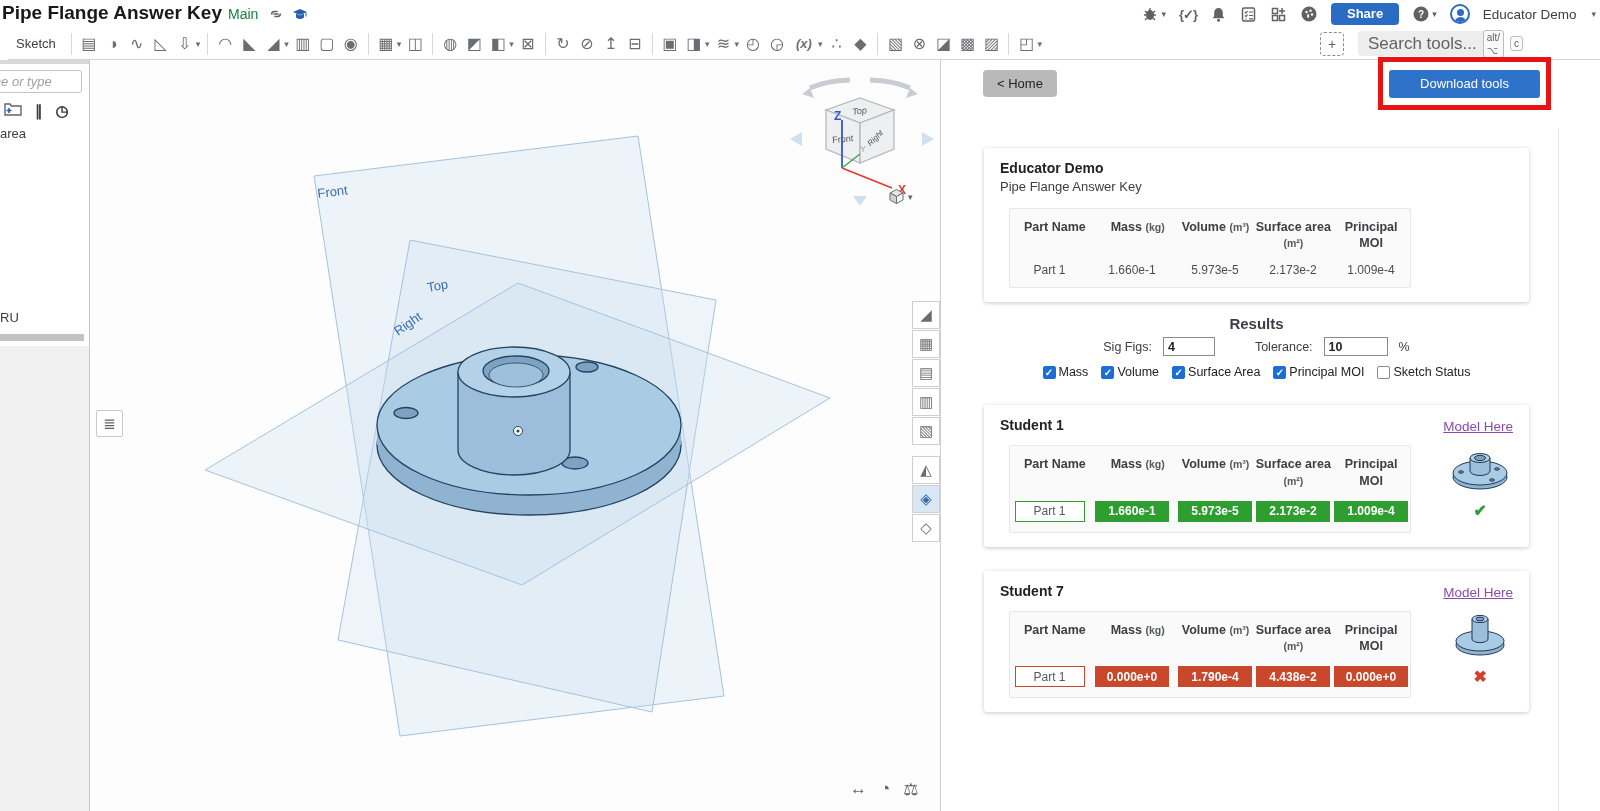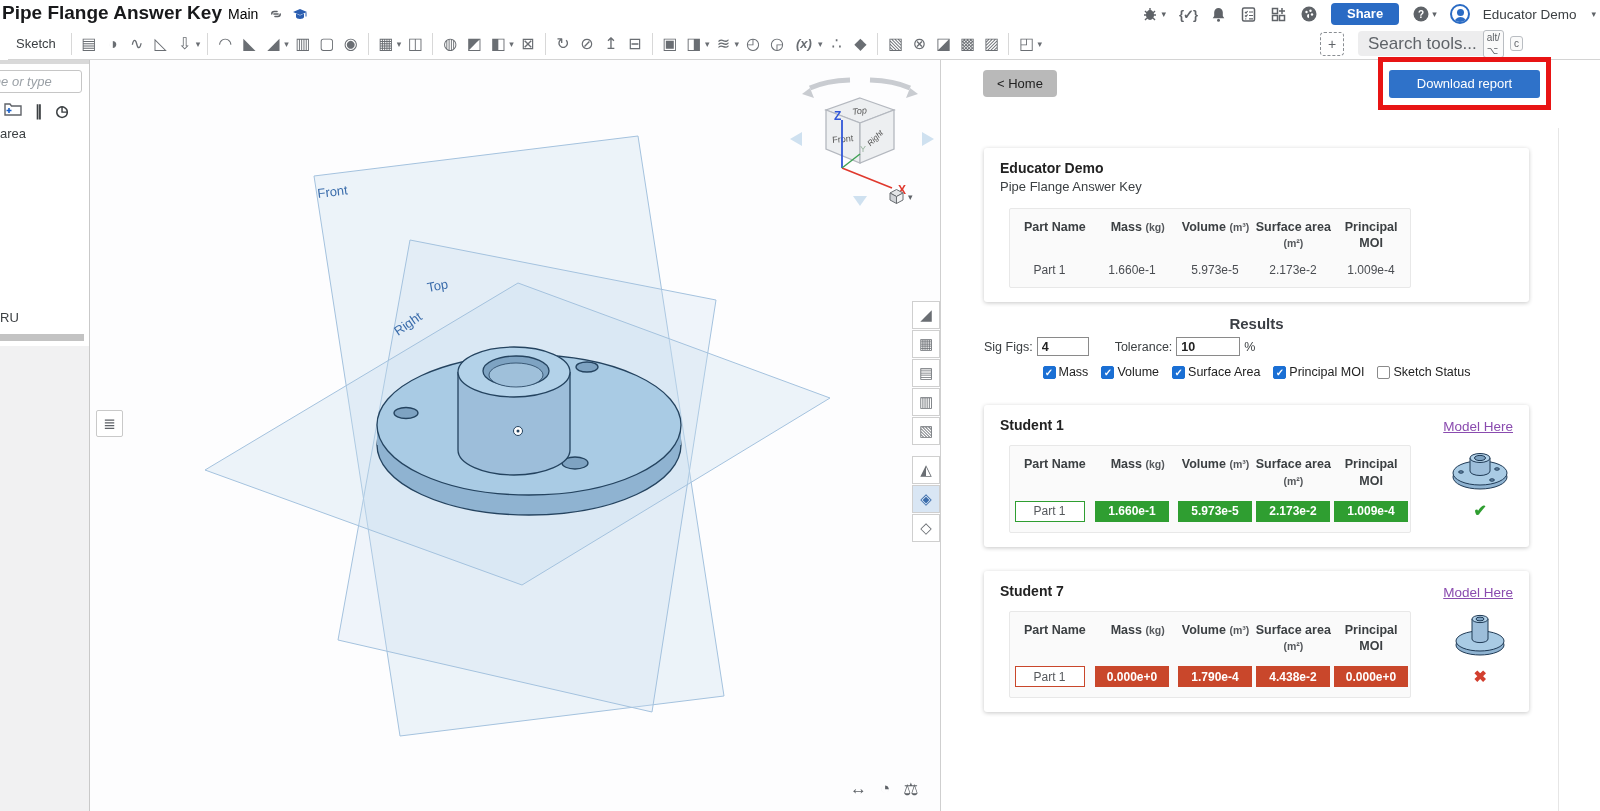--- a/index.html
+++ b/index.html
@@ -2,21 +2,21 @@
 <html><head>
 <meta charset="utf-8">
 <style>
   * { margin:0; padding:0; box-sizing:border-box; }
   html,body { width:1600px; height:811px; overflow:hidden; background:#fff;
     font-family:"Liberation Sans", sans-serif; color:#333; font-size:13px; }
 
   
   .docbar { position:absolute; left:0; top:0; width:1600px; height:28px; background:#fff; z-index:5; }
   .doc-title { position:absolute; left:2px; top:2px; font-size:19px; font-weight:bold; color:#18191b; white-space:nowrap; }
-  .doc-ws { position:absolute; left:228px; top:6px; font-size:14px; color:#000000; }
+  .doc-ws { position:absolute; left:228px; top:6px; font-size:14px; color:#15803d; }
   .doc-ic { position:absolute; top:4px; width:20px; height:20px; display:flex; align-items:center; justify-content:center; }
   .docbar-right { position:absolute; right:4px; top:0; height:28px; display:flex; align-items:center; gap:13px; }
   .hicon { display:flex; align-items:center; color:#5f6368; cursor:pointer; }
   .caret { font-size:9px; color:#5f6368; margin-left:2px; }
   .share-btn { background:#2a6bc4; color:#fff; font-size:13px; font-weight:bold; border:none;
     border-radius:4px; padding:4px 16px; height:22px; line-height:14px; cursor:pointer; }
   .avatar { width:20px; height:20px; border-radius:50%; background:#fff; border:2px solid #2a6bc4; position:relative; overflow:hidden; }
   .avatar::before { content:""; position:absolute; left:5px; top:3px; width:7px; height:7px; border-radius:50%; background:#2a6bc4; }
   .avatar::after { content:""; position:absolute; left:2px; top:11px; width:13px; height:9px; border-radius:7px 7px 0 0; background:#2a6bc4; }
   .user-name { font-size:13.5px; color:#3c4043; }
@@ -108,21 +108,21 @@
   .model-link { position:absolute; right:16px; top:14px; font-size:13.5px; color:#8a4baf;
     text-decoration:underline; cursor:pointer; }
   .thumb { position:absolute; right:18px; top:38px; }
   .status-ic { position:absolute; right:42px; top:96px; font-size:16px; font-weight:bold; }
   .card.pass .status-ic { color:#2f9e31; }
   .card.fail .status-ic { color:#d23f2f; }
 
   
   .results { width:545px; text-align:center; margin:13px 0 0 0; }
   .results-heading { font-size:15px; font-weight:bold; color:#3b3f45; }
-  .res-inputs { margin-top:5px; display:flex; justify-content:flex-start; align-items:center; gap:4px; font-size:12.5px; color:#3c4043; }
+  .res-inputs { margin-top:5px; display:flex; justify-content:center; align-items:center; gap:11px; font-size:12.5px; color:#3c4043; }
   .res-input { width:52px; height:19px; border:1px solid #8a8a8a; font-size:12.5px; font-weight:bold;
     color:#222; padding:0 0 0 4px; font-family:"Liberation Sans", sans-serif; }
   .res-input.tol { width:64px; }
   .res-gap { width:18px; }
   .res-checks { margin-top:9px; display:flex; justify-content:center; align-items:center; gap:13px; }
   .cb { display:flex; align-items:center; gap:3px; cursor:pointer; }
   .cb .box { width:13px; height:13px; border:1px solid #8a8a8a; border-radius:2px; background:#fff;
     display:flex; align-items:center; justify-content:center; }
   .cb .box.on { background:#1a6fd4; border-color:#1a6fd4; }
   .cb .box.on::after { content:"✓"; color:#fff; font-size:10px; font-weight:bold; }
@@ -823,14 +823,14 @@
               </span>
 </span>
         </div>
       </div>
     </div>
 
   </div>
 </div>
 
 <div class="anno-box">
-  <button class="download-btn">Download report</button>
+  <button class="download-btn">Download tools</button>
 </div>
 
 </body></html>

